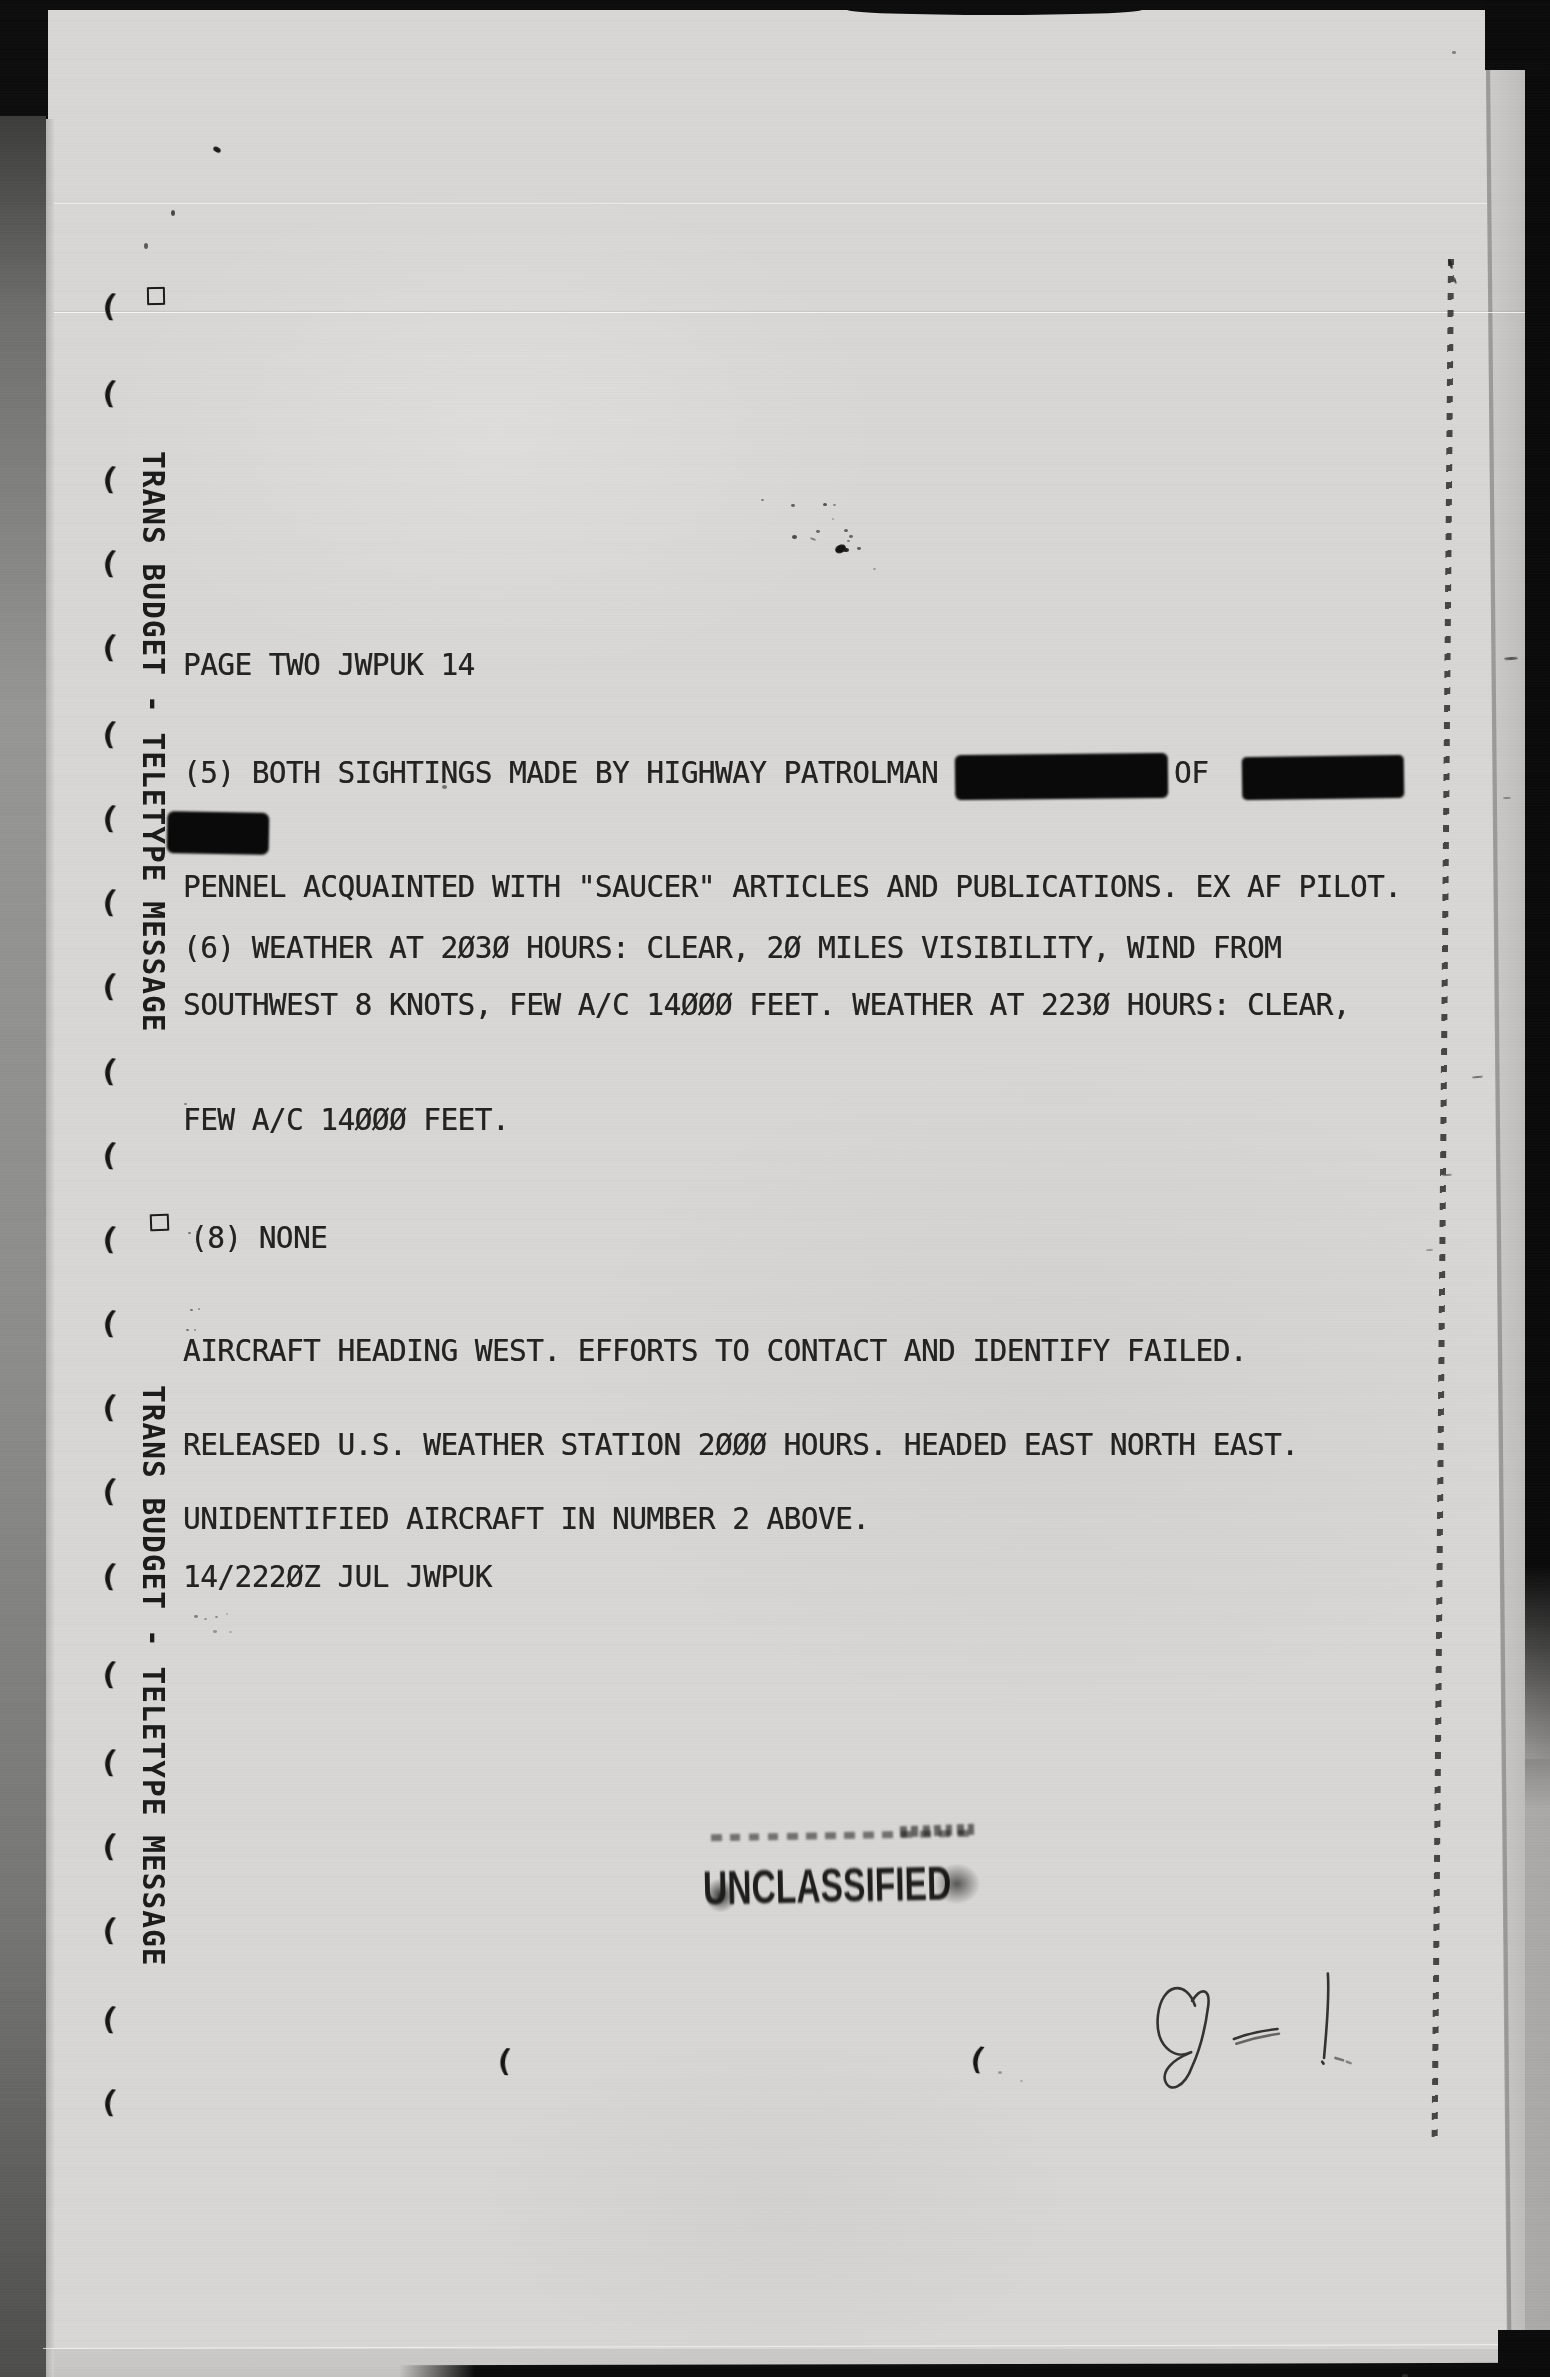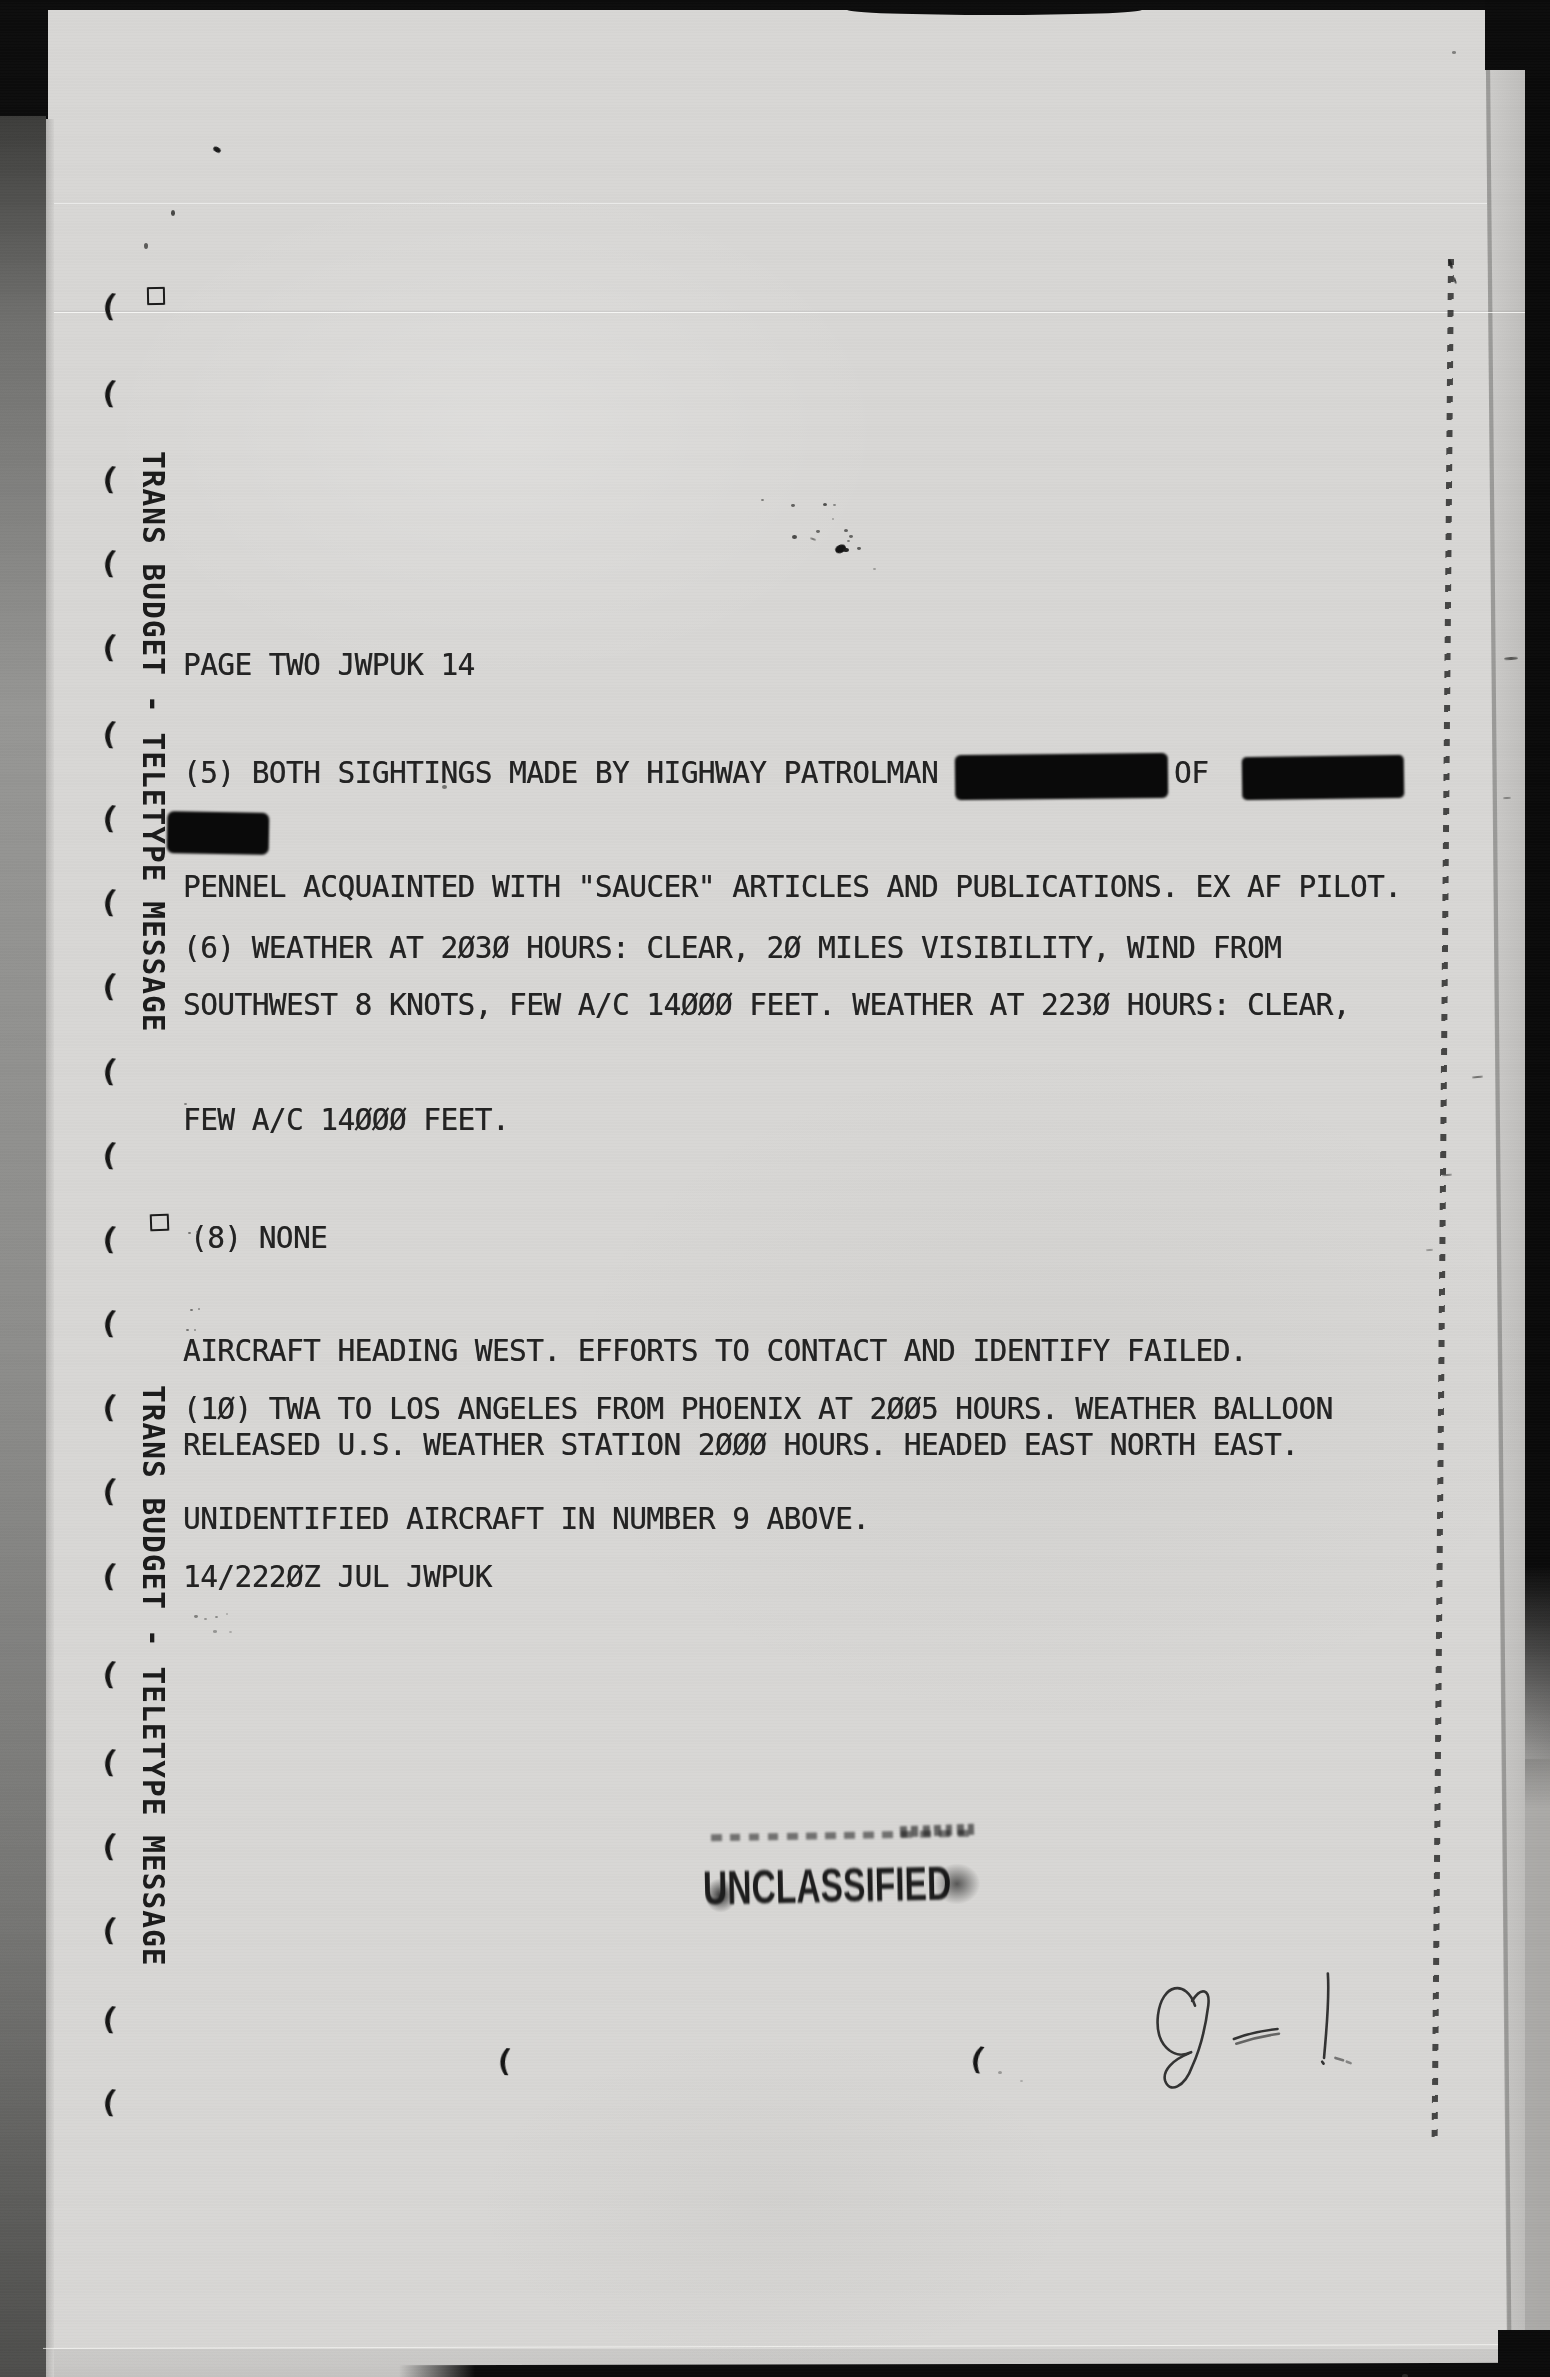--- a/index.html
+++ b/index.html
@@ -102,23 +102,22 @@
   <div class="redaction" style="left:167px;top:812px;width:102px;height:42px;border-radius:6.7px;transform:rotate(1deg)"></div>
   <div class="tl" style="top:873px">PENNEL ACQUAINTED WITH "SAUCER" ARTICLES AND PUBLICATIONS. EX AF PILOT.</div>
 
   <div class="tl" style="top:934px">(6) WEATHER AT 2Ø3Ø HOURS: CLEAR, 2Ø MILES VISIBILITY, WIND FROM</div>
   <div class="tl" style="top:991px">SOUTHWEST 8 KNOTS, FEW A/C 14ØØØ FEET. WEATHER AT 223Ø HOURS: CLEAR,</div>
   <div class="tl" style="top:1106px">FEW A/C 14ØØØ FEET.</div>
 
   <div class="tl" style="left:190px;top:1224px">(8) NONE</div>
   <div class="tl" style="top:1337px">AIRCRAFT HEADING WEST. EFFORTS TO CONTACT AND IDENTIFY FAILED.</div>
 
-  <div class="tl" style="top:1395px">(1Ø) TWA TO LOS ANGELES FROM PHOENIX AT 2ØØ5 HOURS. WEATHER BALLOON</div>
   <div class="tl" style="top:1431px">RELEASED U.S. WEATHER STATION 2ØØØ HOURS. HEADED EAST NORTH EAST.</div>
-  <div class="tl" style="top:1505px">UNIDENTIFIED AIRCRAFT IN NUMBER 9 ABOVE.</div>
+  <div class="tl" style="top:1505px">UNIDENTIFIED AIRCRAFT IN NUMBER 2 ABOVE.</div>
 
   <div class="tl" style="top:1563px">14/222ØZ JUL JWPUK</div>
 
   <div class="stamp-smear"></div>
   <div class="stamp-smear2"></div>
   <div class="stamp-wrap">
     <div class="stamp">UNCLASSIFIED</div>
   </div>
 
   <svg class="handwriting" width="223" height="157" viewBox="0 0 470 330" aria-label="Cy — 1">

